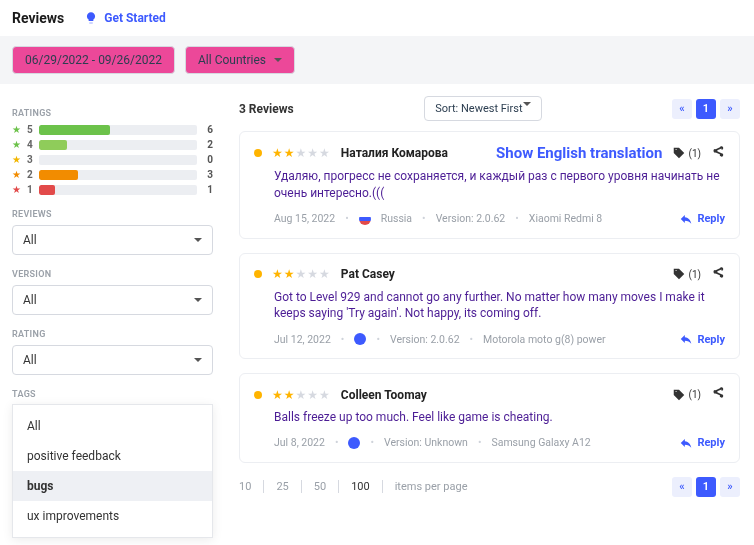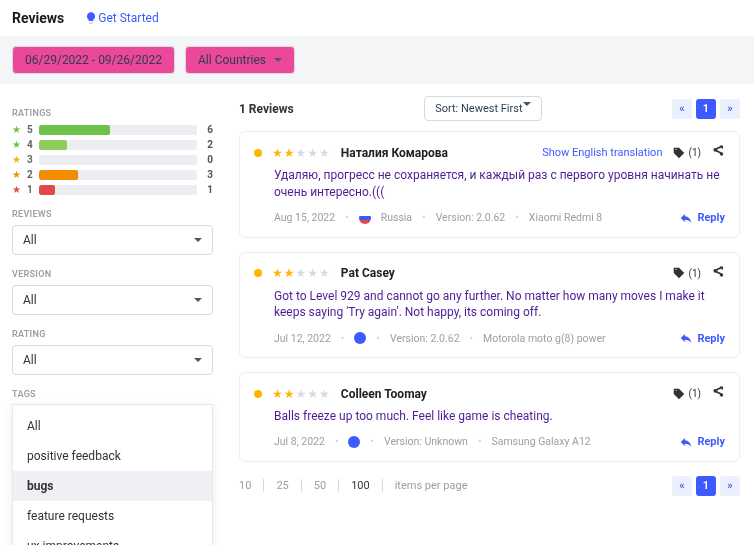--- a/index.html
+++ b/index.html
@@ -1,20 +1,20 @@
 <!DOCTYPE html>
 <html><head>
 <meta charset="utf-8">
 <style>
 * { margin:0; padding:0; box-sizing:border-box; }
 body { font-family:-apple-system,BlinkMacSystemFont,"Segoe UI",Roboto,sans-serif; font-size:12px; color:#2c3e50; background:#fff; }
 .page { width:754px; height:545px; position:relative; }
 .header { display:flex; align-items:center; gap:20px; padding:10px 12px; }
 .title { font-size:14px; font-weight:700; color:#1a1a1a; }
-.get-started { display:flex; align-items:center; color:#3d5afe; font-size:12px; font-weight:400; cursor:pointer; }
+.get-started { display:flex; align-items:center; gap:6px; color:#3d5afe; font-size:12px; font-weight:700; cursor:pointer; }
 .bulb { width:14px; height:14px; fill:#3d5afe; }
 .filterbar { background:#f4f5f7; padding:10px 12px; display:flex; gap:10px; }
 .chip { background:#ec4899; border:1px solid #d6d9e0; border-radius:4px; padding:6px 12px; font-size:12px; display:flex; align-items:center; gap:8px; cursor:pointer; }
 .caret-down { width:0; height:0; border-left:4px solid transparent; border-right:4px solid transparent; border-top:4px solid #555; }
 .body { display:flex; }
 .sidebar { width:225px; padding:10px 12px; font-size:11px; color:#666; }
 .section-label { font-size:9px; text-transform:uppercase; color:#9aa0a8; font-weight:600; margin:14px 0 6px; letter-spacing:0.3px; }
 .rating-row { display:flex; align-items:center; gap:6px; margin-bottom:4px; font-size:10px; }
 .star { color:#ffb400; font-size:10px; }
 .star-g { color:#6cc24a; }
@@ -38,21 +38,21 @@
 .pbtn { width:20px; height:20px; background:#eceffd; color:#3d5afe; display:flex; align-items:center; justify-content:center; border-radius:3px; font-size:11px; font-weight:600; cursor:pointer; }
 .pbtn.active { background:#3d5afe; color:#fff; }
 .card { border:1px solid #eceef2; border-radius:6px; padding:12px 14px; margin-bottom:14px; }
 .crow1 { display:flex; align-items:center; gap:10px; }
 .dot { width:8px; height:8px; border-radius:50%; background:#ffb400; }
 .stars { letter-spacing:1px; font-size:12px; }
 .star-on { color:#ffb400; }
 .star-off { color:#d6d9e0; }
 .author { font-weight:700; font-size:12px; color:#222; }
 .crow1-right { margin-left:auto; display:flex; align-items:center; gap:10px; }
-.trans { color:#3d5afe; font-size:11px; font-weight:400; cursor:pointer; }
+.trans { color:#3d5afe; font-size:15px; font-weight:700; cursor:pointer; }
 .tag-ico { display:flex; align-items:center; gap:2px; color:#333; font-size:10px; }
 .share-ico { cursor:pointer; }
 .body-text { font-size:12px; color:#4c1d95; margin:6px 0 10px 20px; line-height:1.4; }
 .meta { display:flex; align-items:center; gap:10px; font-size:10.5px; color:#9aa0a8; margin-left:20px; }
 .meta .sep { color:#cfd3da; }
 .flag { width:12px; height:12px; border-radius:50%; display:inline-block; }
 .flag-ru { background:linear-gradient(#fff 33%,#3d5afe 33% 66%,#e24a4a 66%); }
 .flag-unk { background:#3d5afe; }
 .reply { margin-left:auto; color:#3d5afe; font-weight:700; font-size:11px; display:flex; gap:4px; align-items:center; cursor:pointer; }
 .footer { display:flex; align-items:center; justify-content:space-between; margin-top:12px; }
@@ -154,21 +154,21 @@
     <div class="section-label">Tags</div>
     <div class="select active">
       <span>bugs</span>
       <span style="width:0;height:0;border-left:4px solid transparent;border-right:4px solid transparent;border-bottom:4px solid #555;"></span>
     </div>
     <div class="note">Please note that it may take up to 24 hours for</div>
   </div>
 
   <div class="main">
     <div class="main-top">
-      <div class="count">1 Reviews</div>
+      <div class="count">3 Reviews</div>
       <div class="sort-chip">
         <span>Sort: Newest First</span>
         <span class="caret-down"></span>
       </div>
       <div class="pager">
         <div class="pbtn">«</div>
         <div class="pbtn active">1</div>
         <div class="pbtn">»</div>
       </div>
     </div>
@@ -302,17 +302,16 @@
         <div class="pbtn">»</div>
       </div>
     </div>
   </div>
 </div>
 
 <div class="dropdown" id="tags-dropdown" style="top:404px;">
       <div class="dd-item">All</div>
       <div class="dd-item">positive feedback</div>
       <div class="dd-item selected">bugs</div>
-      <div class="dd-item">feature requests</div>
       <div class="dd-item">ux improvements</div>
     </div>
 
 </div>
 
 </body></html>

